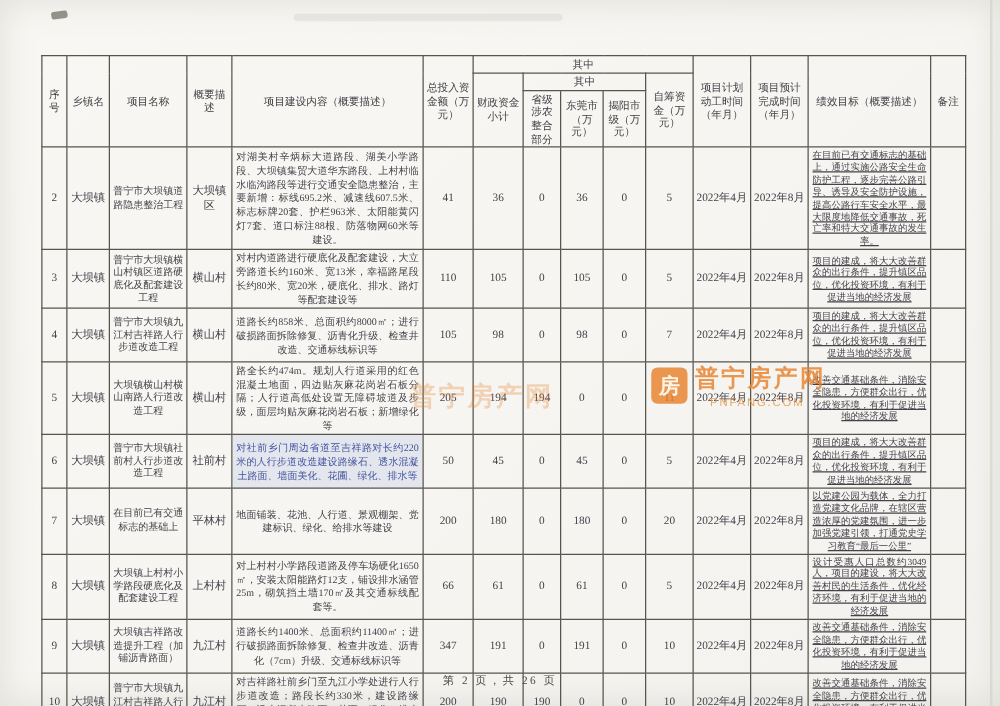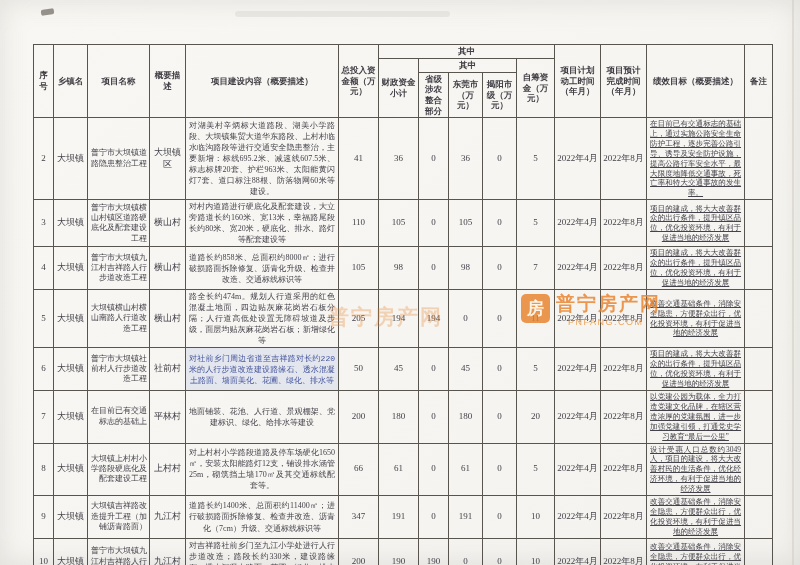--- a/index.html
+++ b/index.html
@@ -27,35 +27,35 @@
     position:absolute; left:33px; top:44px;
     border-collapse:collapse; table-layout:fixed; width:739px;
     color:#44424a;
   }
   table.doc th, table.doc td {
     border:1px solid #57554d;
     vertical-align:middle; text-align:center;
     padding:1px 2px; overflow:hidden;
   }
   table.doc th {
-    font-weight:bold; font-size:8.5px; line-height:1.25;
+    font-weight:normal; font-size:8.5px; line-height:1.25;
     color:#403e44; word-break:break-all;
   }
   thead tr.h1 { height:14px; }
   thead tr.h2 { height:13px; }
   thead tr.h3 { height:42px; }
   tbody td { font-size:9px; line-height:1.3; word-break:break-all; }
-  tbody td.c-name { font-size:8px;text-align:right; }
+  tbody td.c-name { font-size:8px; }
   tbody td.c-content, tbody td.c-perf {
     font-size:8px; line-height:1.38;
     text-align:justify; text-align-last:center; text-justify:inter-character;
     padding:1px 3px;
   }
   tbody td.c-perf { font-size:7.5px; line-height:1.32;text-decoration:underline; }
-  tbody td.tint { color:#44549e; background:rgba(130,155,215,.16);font-family:Liberation Mono, monospace; }
+  tbody td.tint { color:#44549e; background:rgba(130,155,215,.16); }
   tbody tr:nth-child(1){height:66px}
   tbody tr:nth-child(2){height:44px}
   tbody tr:nth-child(3){height:36px}
   tbody tr:nth-child(4){height:52px}
   tbody tr:nth-child(5){height:43px}
   tbody tr:nth-child(6){height:42px}
   tbody tr:nth-child(7){height:42px}
   tbody tr:nth-child(8){height:43px}
   tbody tr:nth-child(9){height:43px}
 
@@ -303,13 +303,14 @@
   <div class="wm-main">
     <div class="wm-logo">
         <span>房</span>
       </div>
     <div class="wm-text">
       <div class="wm-name">普宁房产网</div>
       <div class="wm-domain">PNFANG.COM</div>
     </div>
   </div>
 
+  <div class="footer">第 2 页，共 26 页</div>
 </div>
 
 </body></html>

